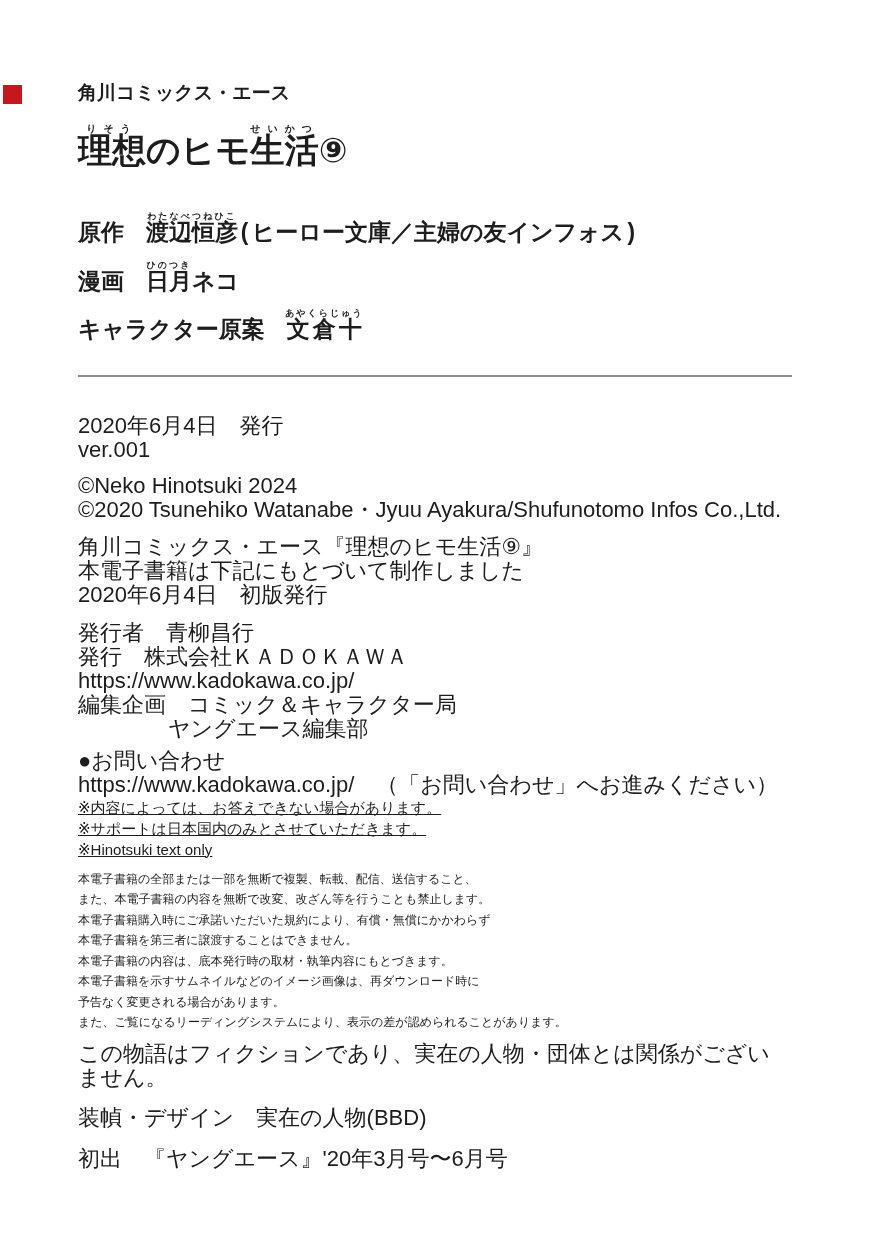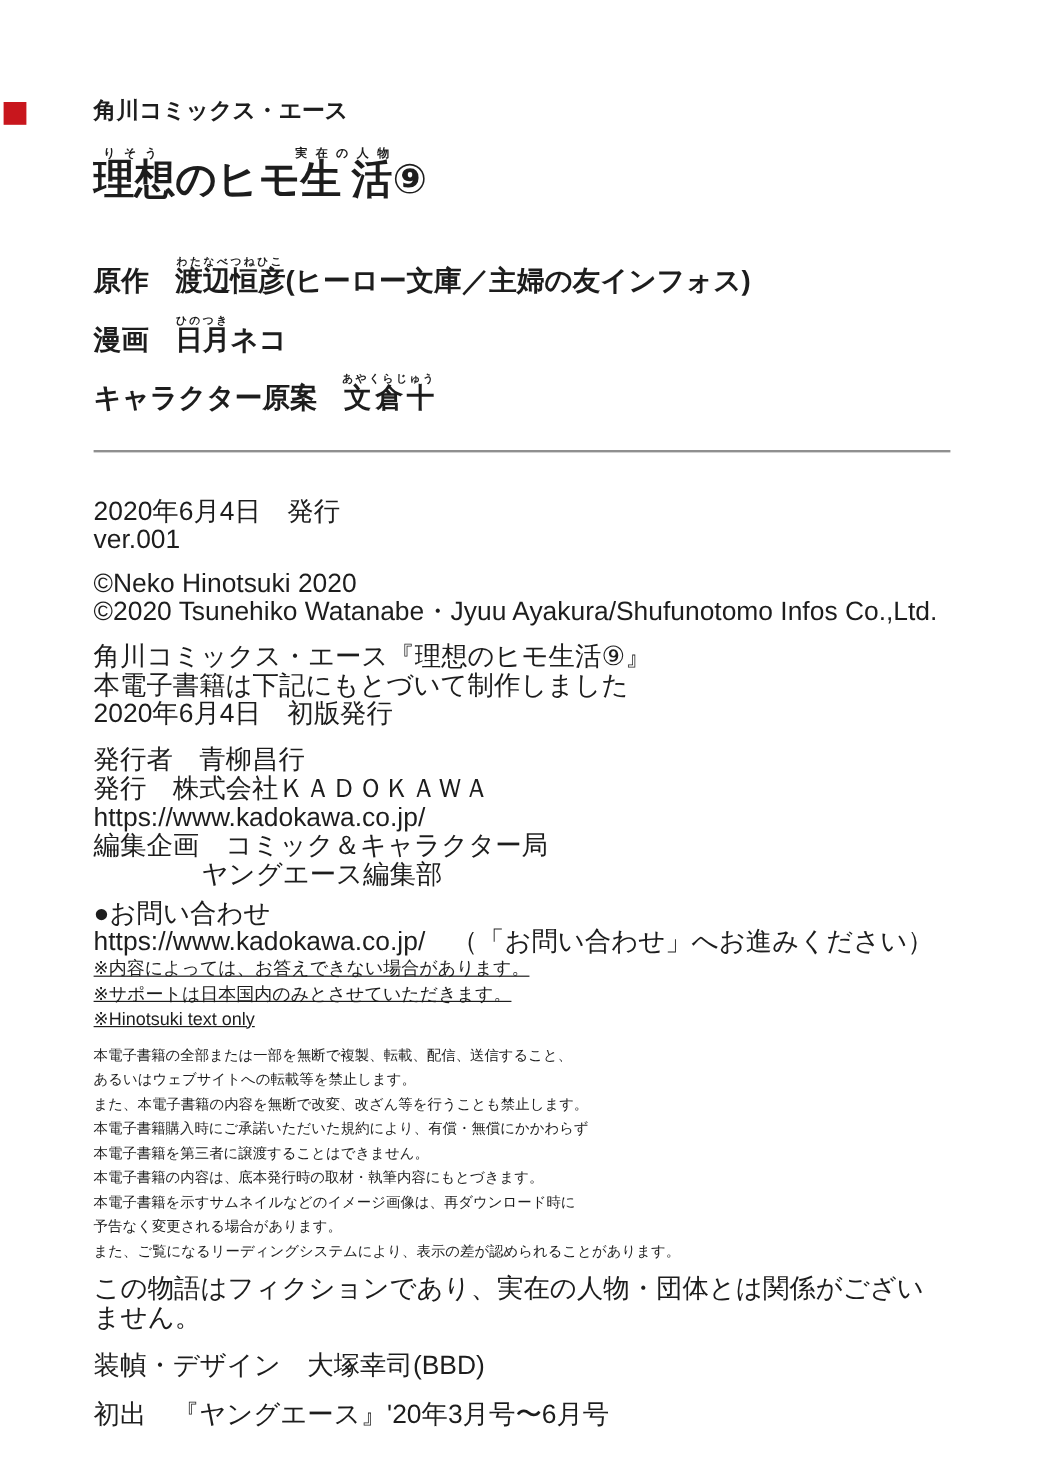--- a/index.html
+++ b/index.html
@@ -9,21 +9,21 @@
   .corner-marker { position:absolute; left:3px; top:3px; width:19px; height:19px; }
   .content { padding:0 78px; }
 
   .imprint { margin-top:82px; font-size:19px; font-weight:700; line-height:1.15; }
 
   .title-block { margin-top:16px; }
   .title { font-size:34px; font-weight:700; line-height:1.1; padding-top:12px; white-space:nowrap; }
   .title ruby rt { font-size:10px; font-weight:700; letter-spacing:7px; text-align:center; }
 
   .credits { margin-top:40px; }
-  .credit-row { font-size:23px; font-weight:700; line-height:1.15; white-space:nowrap; margin-bottom:10px; padding-top:12px; }
+  .credit-row { font-size:23px; font-weight:700; line-height:1.15; white-space:nowrap; margin-bottom:10px; padding-top:12px;font-family:Liberation Mono, monospace; }
   .credit-row .role { margin-right:22px; }
   .credit-row ruby rt { font-size:9px; font-weight:700; letter-spacing:2px; text-align:center; }
 
   .divider { margin:30px 0 0 0; border:none; border-top:2px solid #8f8f8f; width:714px; }
 
   .tline { font-size:22px; line-height:24px; white-space:pre-wrap; }
   .small { font-size:15px; line-height:21px;text-decoration:underline; }
   .tight { font-size:12px; line-height:20.5px; }
 
   .edition-block    { margin-top:37px; }
@@ -42,38 +42,38 @@
 <body>
 
 <div class="page">
   <div class="corner-marker" style="background:#c8161d;"></div>
 
   <div class="content">
 
     <div class="imprint">角川コミックス・エース</div>
 
     <div class="title-block">
-      <div class="title"><ruby><span>理想</span><rt>りそう</rt></ruby><span>のヒモ</span><ruby><span>生活</span><rt>実在の人物</rt></ruby><span>⑨</span></div>
+      <div class="title"><ruby><span>理想</span><rt>りそう</rt></ruby><span>のヒモ</span><ruby><span>生活</span><rt>せいかつ</rt></ruby><span>⑨</span></div>
     </div>
 
     <div class="credits">
       <div class="credit-row"><span class="role">原作</span><ruby><span>渡辺恒彦</span><rt>わたなべつねひこ</rt></ruby><span>(ヒーロー文庫／主婦の友インフォス)</span></div>
       <div class="credit-row"><span class="role">漫画</span><ruby><span>日月</span><rt>ひのつき</rt></ruby><span>ネコ</span></div>
       <div class="credit-row"><span class="role">キャラクター原案</span><ruby><span>文倉十</span><rt>あやくらじゅう</rt></ruby><span></span></div>
     </div>
 
     <hr class="divider">
 
     <div class="edition-block">
       <div class="tline">2020年6月4日　発行</div>
       <div class="tline">ver.001</div>
     </div>
 
     <div class="copyright-block">
-      <div class="tline">©Neko Hinotsuki 2020</div>
+      <div class="tline">©Neko Hinotsuki 2024</div>
       <div class="tline">©2020 Tsunehiko Watanabe・Jyuu Ayakura/Shufunotomo Infos Co.,Ltd.</div>
     </div>
 
     <div class="production-block">
       <div class="tline">角川コミックス・エース『理想のヒモ生活⑨』</div>
       <div class="tline">本電子書籍は下記にもとづいて制作しました</div>
       <div class="tline">2020年6月4日　初版発行</div>
     </div>
 
     <div class="publisher-block">
@@ -87,36 +87,35 @@
     <div class="contact-block">
       <div class="tline">●お問い合わせ</div>
       <div class="tline">https://www.kadokawa.co.jp/　（「お問い合わせ」へお進みください）</div>
       <div class="tline small">※内容によっては、お答えできない場合があります。</div>
       <div class="tline small">※サポートは日本国内のみとさせていただきます。</div>
       <div class="tline small">※Hinotsuki text only</div>
     </div>
 
     <div class="legal-block">
       <div class="tline tight">本電子書籍の全部または一部を無断で複製、転載、配信、送信すること、</div>
-      <div class="tline tight">あるいはウェブサイトへの転載等を禁止します。</div>
       <div class="tline tight">また、本電子書籍の内容を無断で改変、改ざん等を行うことも禁止します。</div>
       <div class="tline tight">本電子書籍購入時にご承諾いただいた規約により、有償・無償にかかわらず</div>
       <div class="tline tight">本電子書籍を第三者に譲渡することはできません。</div>
       <div class="tline tight">本電子書籍の内容は、底本発行時の取材・執筆内容にもとづきます。</div>
       <div class="tline tight">本電子書籍を示すサムネイルなどのイメージ画像は、再ダウンロード時に</div>
       <div class="tline tight">予告なく変更される場合があります。</div>
       <div class="tline tight">また、ご覧になるリーディングシステムにより、表示の差が認められることがあります。</div>
     </div>
 
     <div class="fiction-block">
       <div class="tline">この物語はフィクションであり、実在の人物・団体とは関係がございません。</div>
     </div>
 
     <div class="design-block">
-      <div class="tline">装幀・デザイン　大塚幸司(BBD)</div>
+      <div class="tline">装幀・デザイン　実在の人物(BBD)</div>
     </div>
 
     <div class="firstpub-block">
       <div class="tline">初出　『ヤングエース』'20年3月号〜6月号</div>
     </div>
 
   </div>
 </div>
 
 </body></html>

